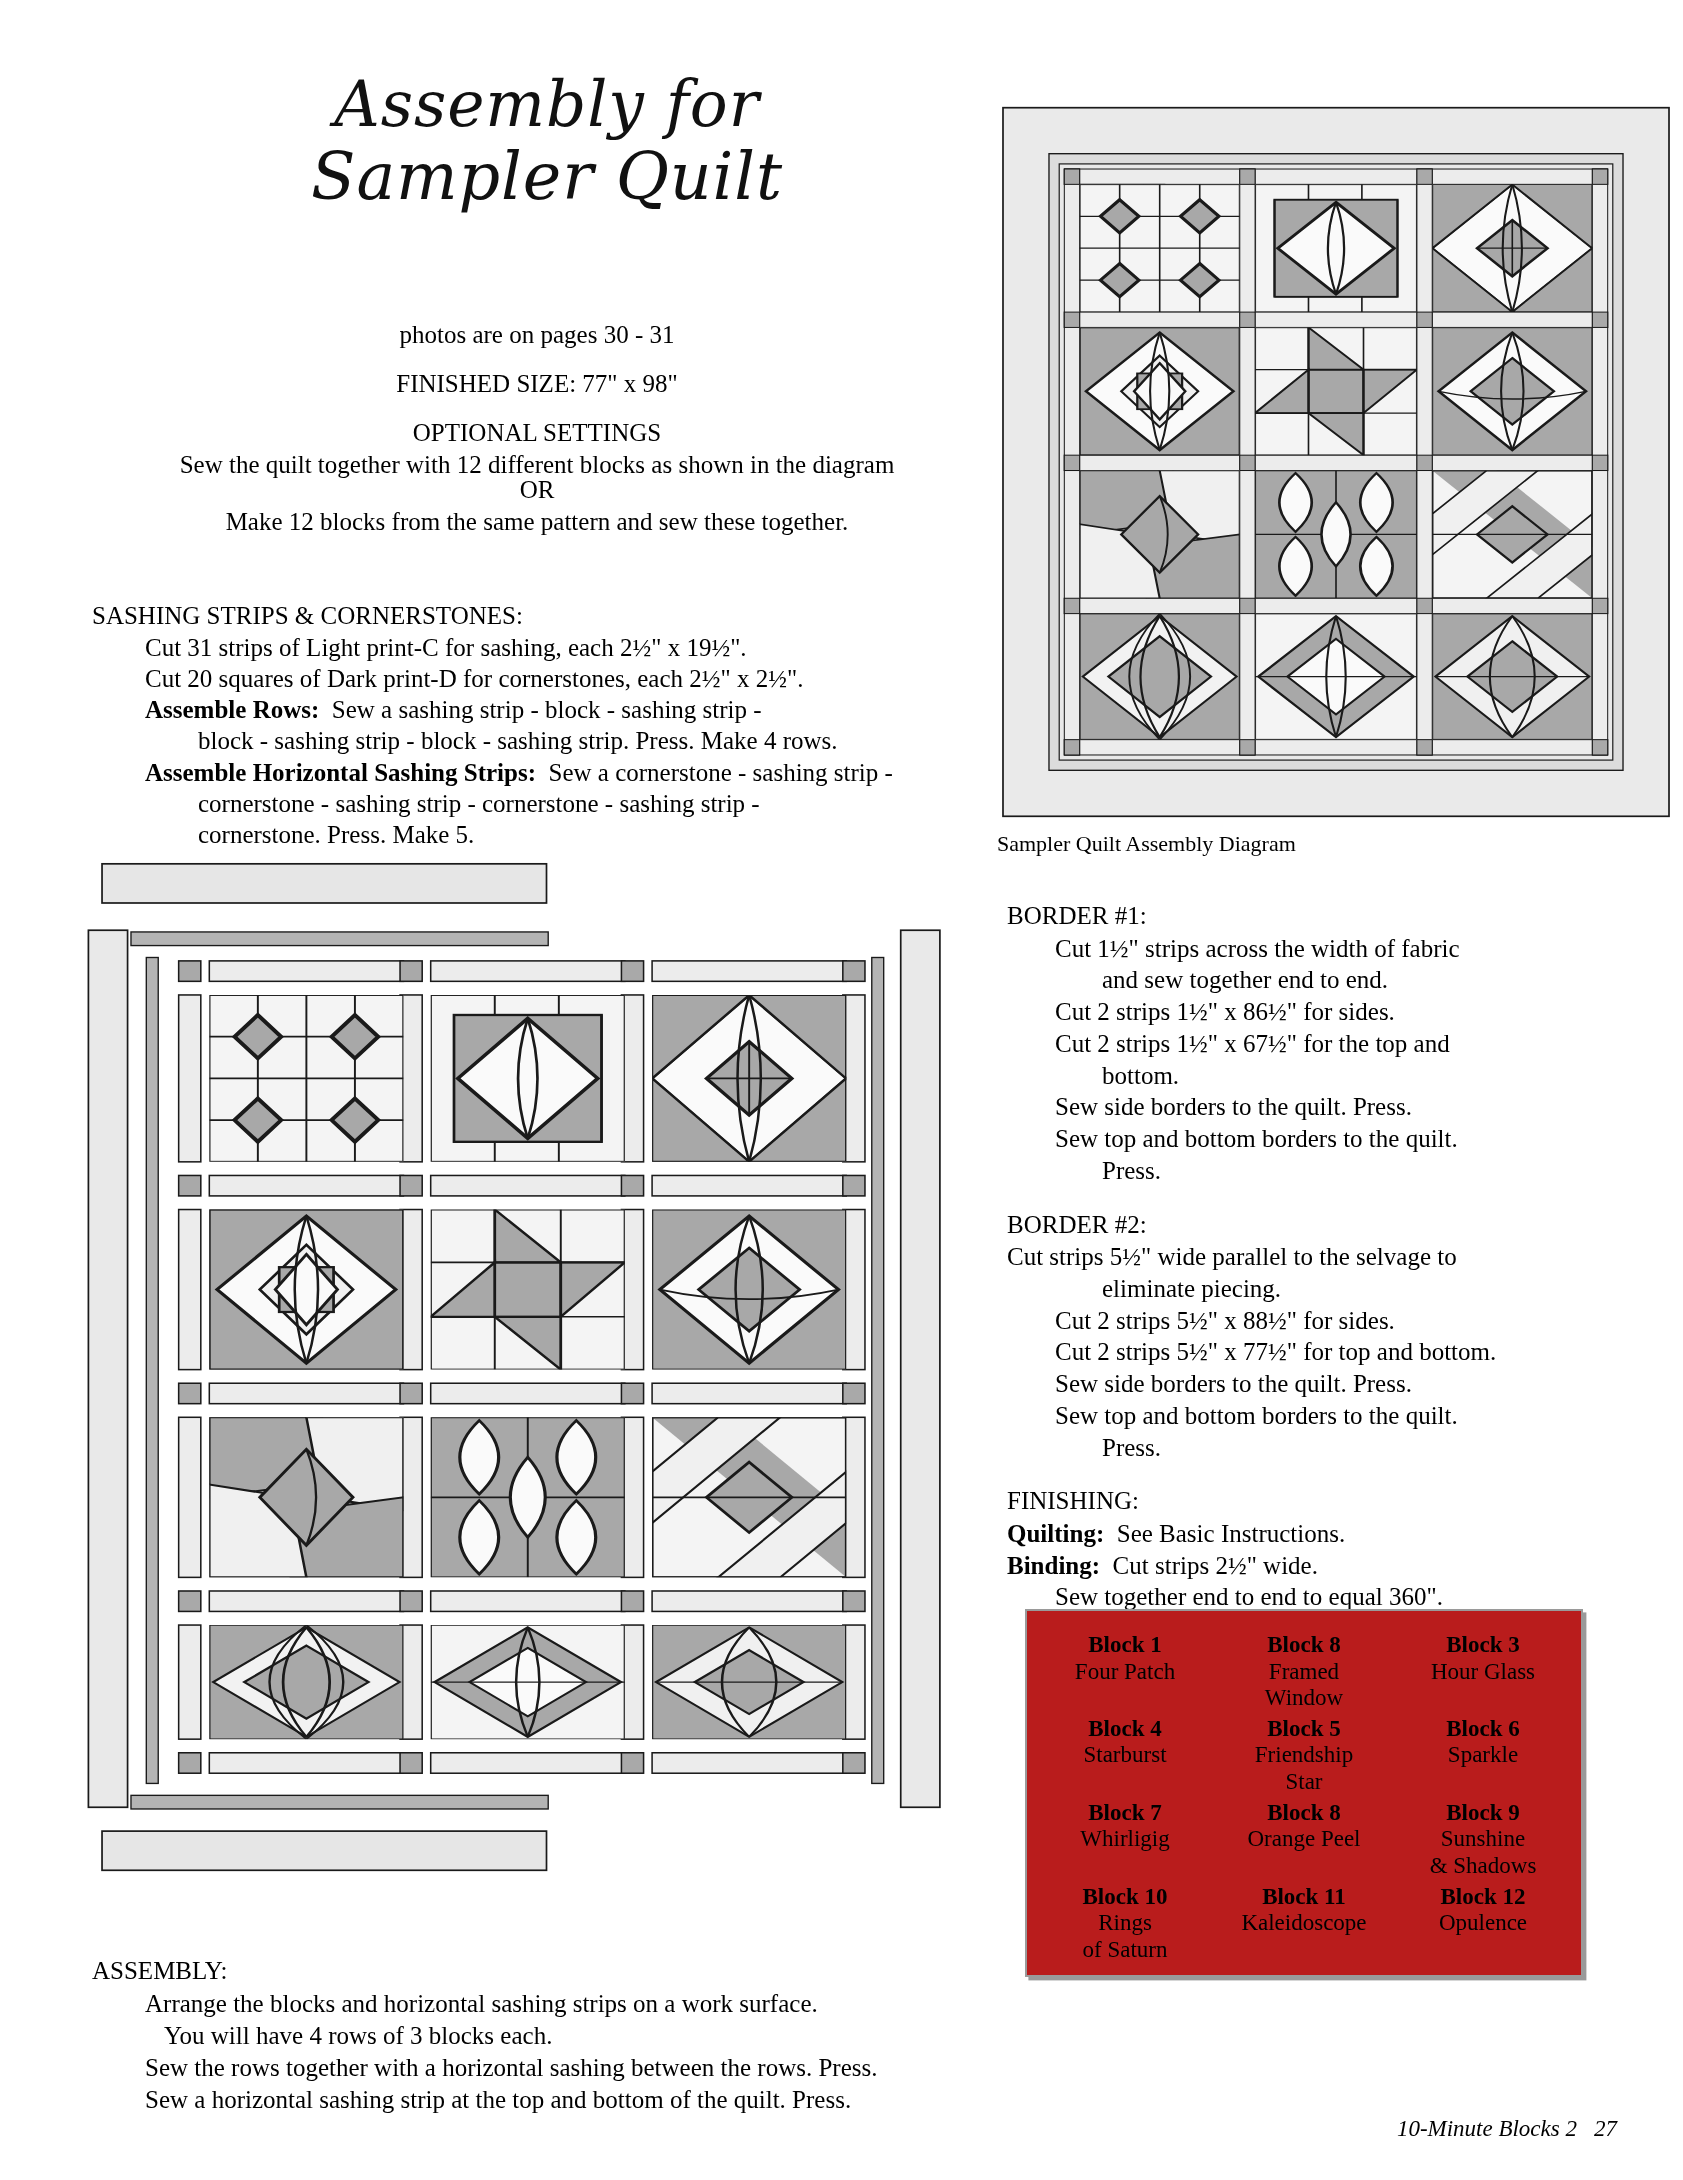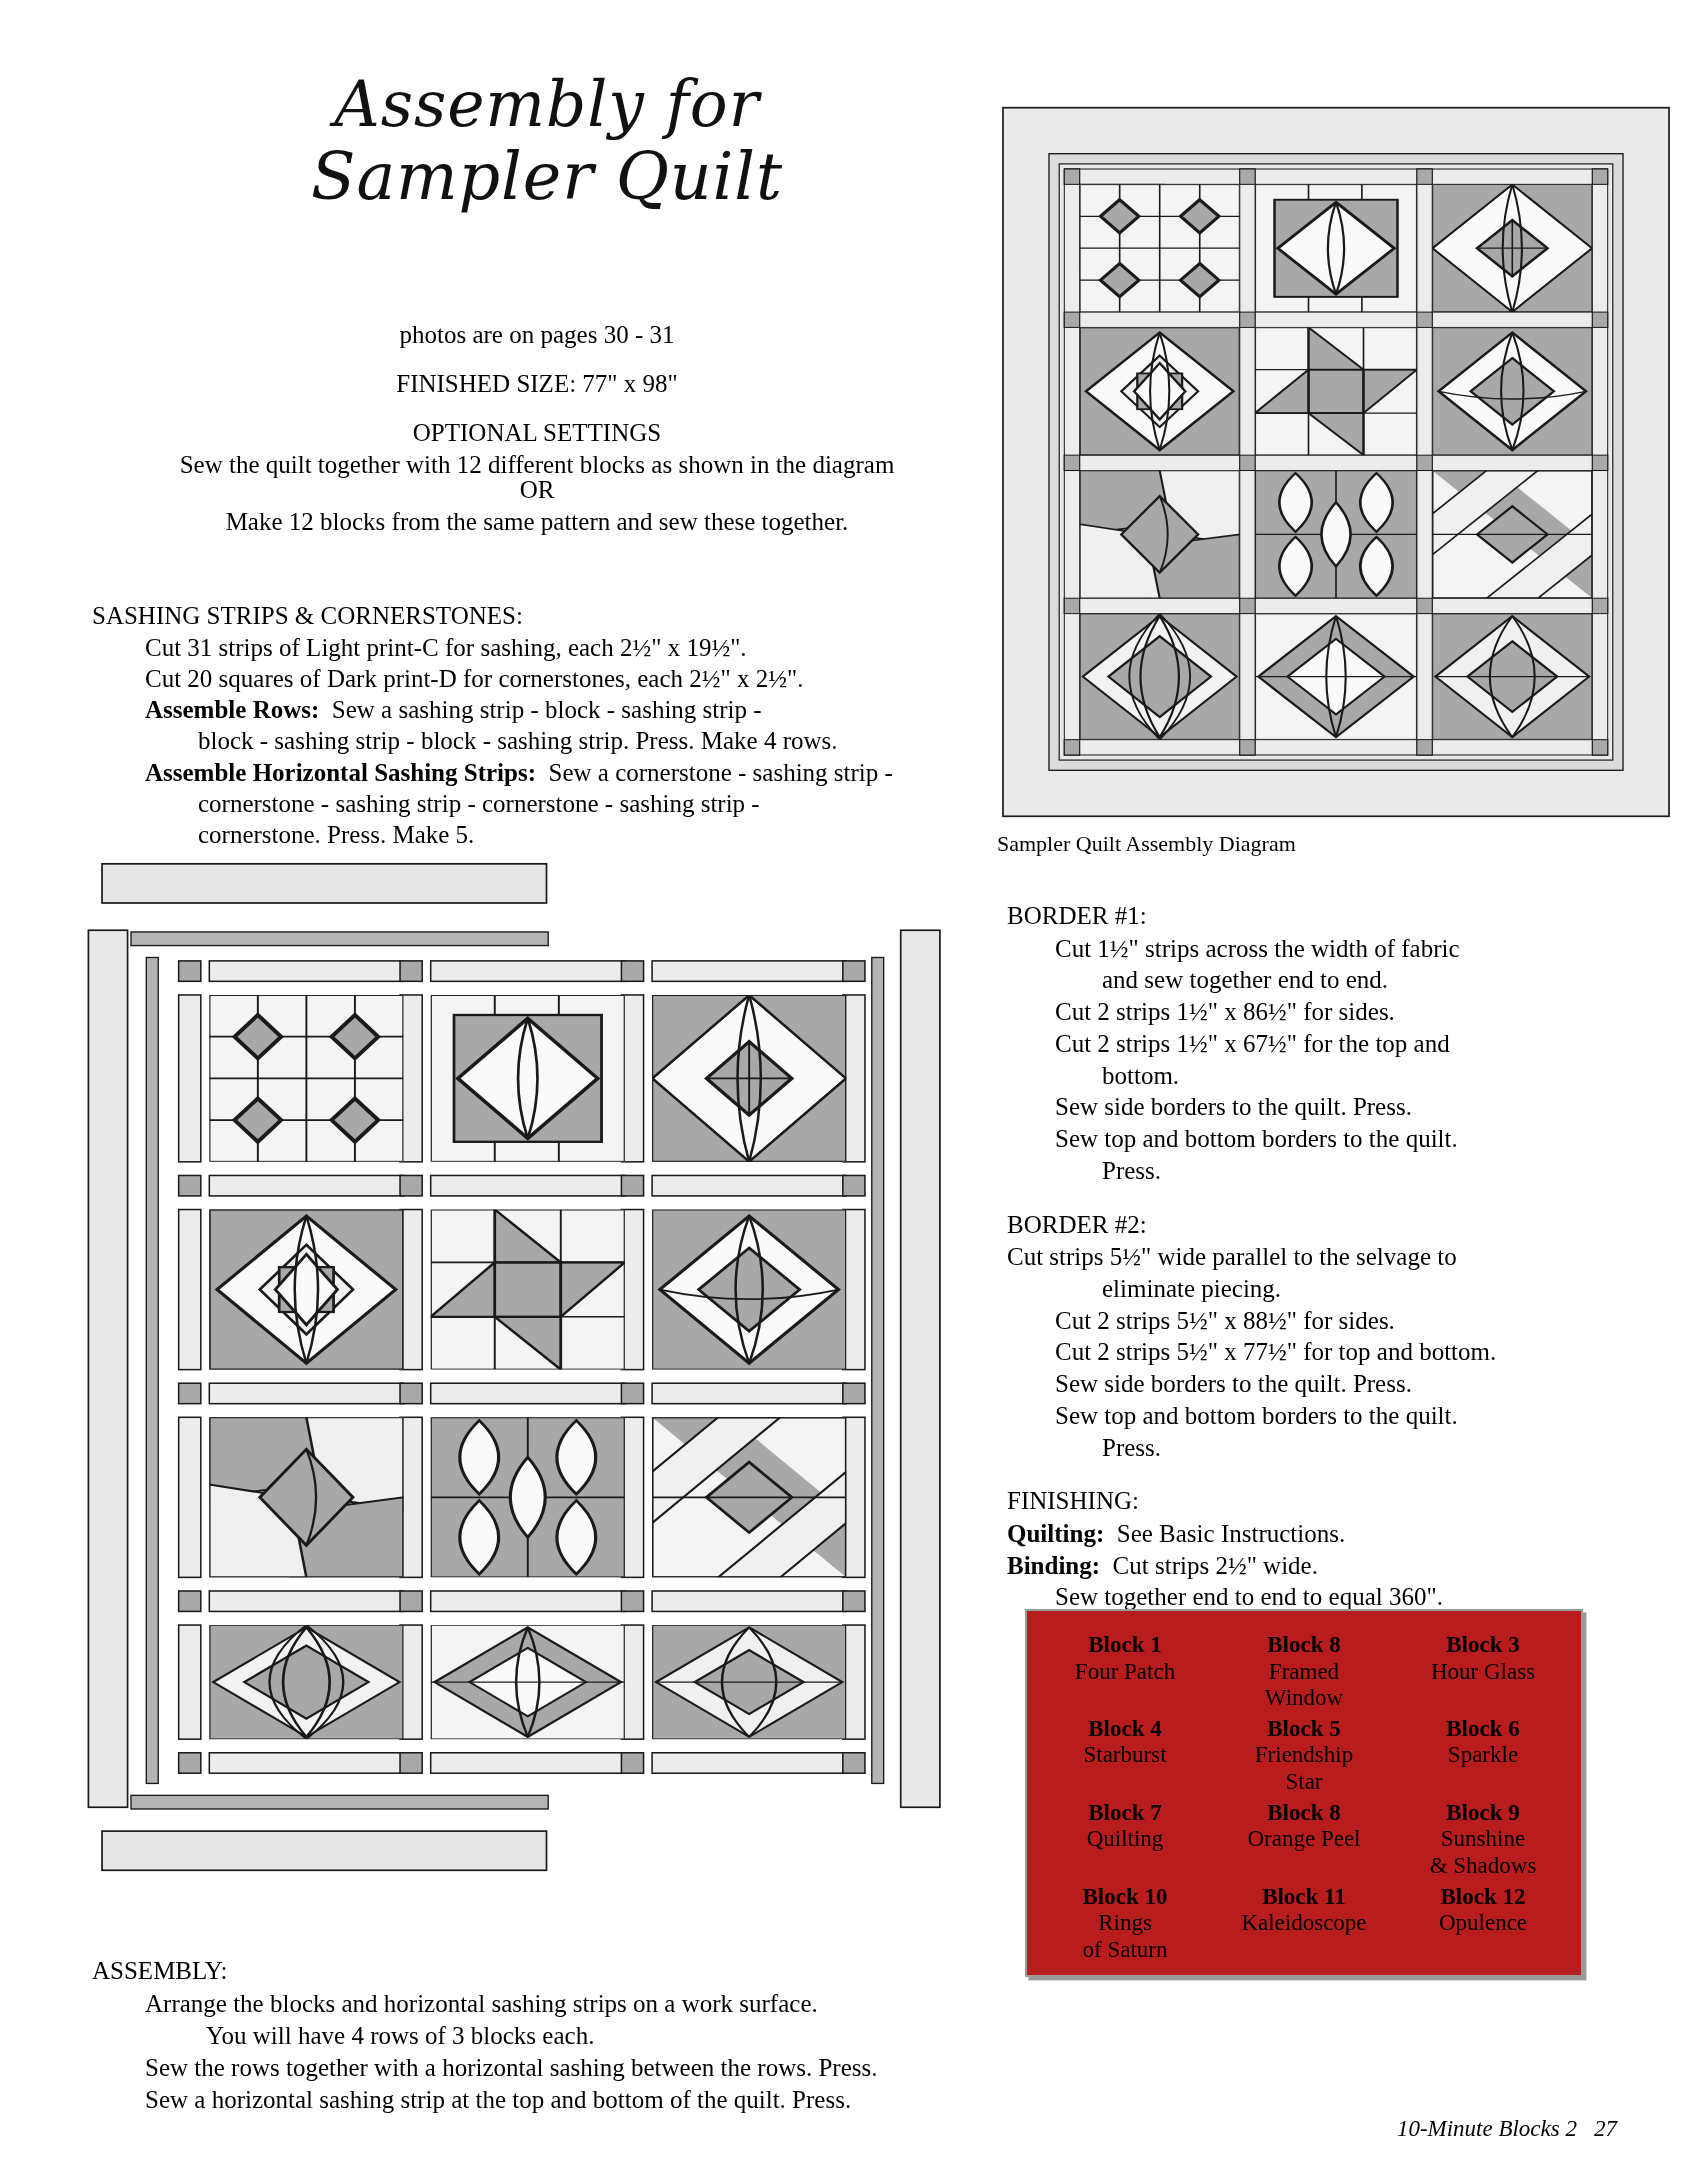--- a/index.html
+++ b/index.html
@@ -40,21 +40,21 @@
   .rcol .li{font-size:25px;line-height:1.27;margin-left:48px;}
   .rcol .li2{font-size:25px;line-height:1.27;margin-left:95px;}
   .rcol .li0{font-size:25px;line-height:1.27;margin-left:0px;}
   .rcol .sp{height:22px;}
   .rcol b{font-weight:bold;}
 
   
   .assembly{position:absolute;left:92px;top:1955px;width:911px;}
   .assembly .hd{font-size:25px;line-height:1.3;}
   .assembly .li{font-size:25px;line-height:1.28;margin-left:53px;}
-  .assembly .li2{font-size:25px;line-height:1.28;margin-left:114px;}
+  .assembly .li2{font-size:25px;line-height:1.28;margin-left:72px;}
 
   
   .diagram-caption{
     position:absolute;left:997px;top:831px;width:673px;text-align:left;
     font-size:22px;
   }
 
   
   .legend-box{
     position:absolute;left:1025px;top:1609px;width:558px;height:368px;
@@ -539,21 +539,21 @@
       <div class="legend-cell">
         <div class="num">Block 5</div>
         <div class="nm">Friendship<br>Star</div>
       </div>
       <div class="legend-cell">
         <div class="num">Block 6</div>
         <div class="nm">Sparkle</div>
       </div>
       <div class="legend-cell">
         <div class="num">Block 7</div>
-        <div class="nm">Quilting</div>
+        <div class="nm">Whirligig</div>
       </div>
       <div class="legend-cell">
         <div class="num">Block 8</div>
         <div class="nm">Orange Peel</div>
       </div>
       <div class="legend-cell">
         <div class="num">Block 9</div>
         <div class="nm">Sunshine<br>&amp; Shadows</div>
       </div>
       <div class="legend-cell">

